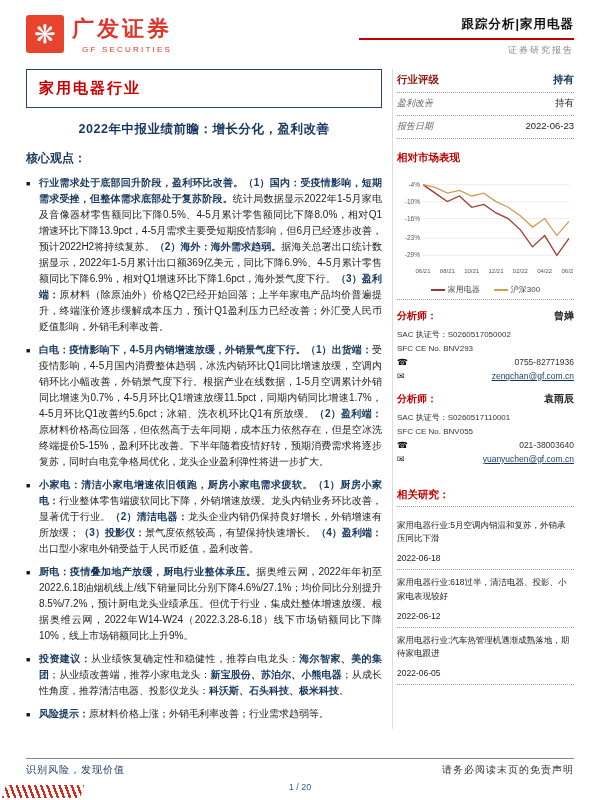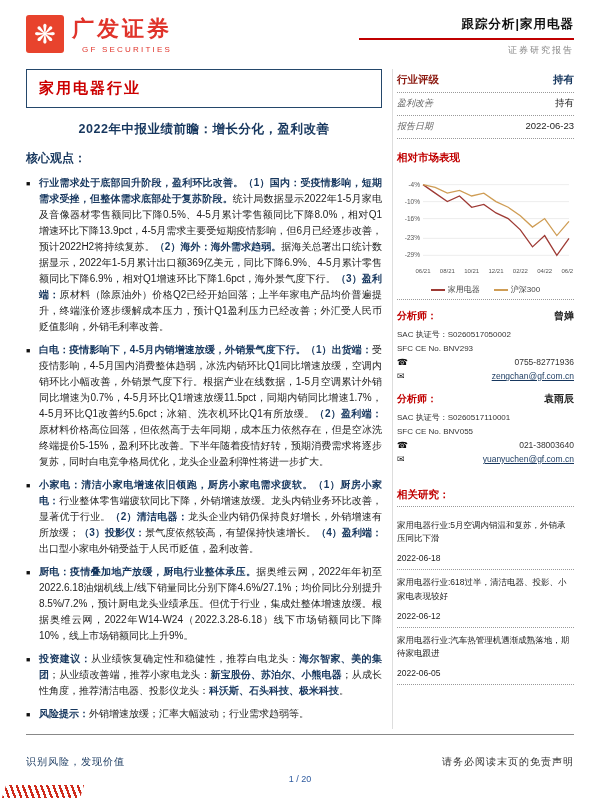--- a/index.html
+++ b/index.html
@@ -65,22 +65,22 @@
   .a-row .ic { font-size:9px; color:#111; }
   .a-row .email { color:#17375e; text-decoration:underline; }
 
   .related-head { border-bottom:1px dotted #9a9a9a; padding-bottom:4px; margin-top:22px; }
   .related-item { display:flex; justify-content:space-between; gap:8px;
     border-bottom:1px dotted #9a9a9a; padding:6px 0; font-size:8.5px;flex-direction:column; }
   .related-item .rt { flex:1; line-height:1.55; color:#222; }
   .related-item .rd { white-space:nowrap; color:#222; }
 
   
-  .footer { position:absolute; left:26px; right:26px; bottom:16px;
-    border-top:1px solid #888; padding-top:20px; }
+  .footer { position:absolute; left:26px; right:26px; bottom:8px;
+    border-top:1px solid #888; padding-top:4px; }
   .footer-row { display:flex; justify-content:space-between; }
   .slogan { color:#17375e; font-size:10px; letter-spacing:1px; }
   .disclaimer { color:#333; font-size:10px; letter-spacing:1px; }
   .page-num { text-align:center; color:#2f5b9f; font-size:9px; margin-top:5px; }
   .stripes { position:absolute; left:4px; bottom:2px; width:78px; height:13px;
     background:repeating-linear-gradient(55deg,#cf2a1b 0 2px,#fff 2px 5px);
     transform:skewX(-18deg); }
 
   svg text { font-family:"Liberation Sans","DejaVu Sans",sans-serif; }
 </style>
@@ -111,21 +111,21 @@
         <span class="t">家用电器行业</span>
       </div>
       <div class="subtitle">2022年中报业绩前瞻：增长分化，盈利改善</div>
       <div class="core-heading">核心观点：</div>
       <div>
           <div class="bullet"><span class="marker">■</span><span class="seg bold">行业需求处于底部回升阶段，盈利环比改善。（1）国内：受疫情影响，短期需求受挫，但整体需求底部处于复苏阶段。</span><span class="seg">统计局数据显示2022年1-5月家电及音像器材零售额同比下降0.5%、4-5月累计零售额同比下降8.0%，相对Q1增速环比下降13.9pct，4-5月需求主要受短期疫情影响，但6月已经逐步改善，预计2022H2将持续复苏。</span><span class="seg bold">（2）海外：海外需求趋弱。</span><span class="seg">据海关总署出口统计数据显示，2022年1-5月累计出口额369亿美元，同比下降6.9%、4-5月累计零售额同比下降6.9%，相对Q1增速环比下降1.6pct，海外景气度下行。</span><span class="seg bold">（3）盈利端：</span><span class="seg">原材料（除原油外）价格Q2已经开始回落；上半年家电产品均价普遍提升，终端涨价逐步缓解成本压力，预计Q1盈利压力已经改善；外汇受人民币贬值影响，外销毛利率改善。</span></div>
           <div class="bullet"><span class="marker">■</span><span class="seg bold">白电：疫情影响下，4-5月内销增速放缓，外销景气度下行。（1）出货端：</span><span class="seg">受疫情影响，4-5月国内消费整体趋弱，冰洗内销环比Q1同比增速放缓，空调内销环比小幅改善，外销景气度下行。根据产业在线数据，1-5月空调累计外销同比增速为0.7%，4-5月环比Q1增速放缓11.5pct，同期内销同比增速1.7%，4-5月环比Q1改善约5.6pct；冰箱、洗衣机环比Q1有所放缓。</span><span class="seg bold">（2）盈利端：</span><span class="seg">原材料价格高位回落，但依然高于去年同期，成本压力依然存在，但是空冰洗终端提价5-15%，盈利环比改善。下半年随着疫情好转，预期消费需求将逐步复苏，同时白电竞争格局优化，龙头企业盈利弹性将进一步扩大。</span></div>
           <div class="bullet"><span class="marker">■</span><span class="seg bold">小家电：清洁小家电增速依旧领跑，厨房小家电需求疲软。（1）厨房小家电：</span><span class="seg">行业整体零售端疲软同比下降，外销增速放缓。龙头内销业务环比改善，显著优于行业。</span><span class="seg bold">（2）清洁电器：</span><span class="seg">龙头企业内销仍保持良好增长，外销增速有所放缓；</span><span class="seg bold">（3）投影仪：</span><span class="seg">景气度依然较高，有望保持快速增长。</span><span class="seg bold">（4）盈利端：</span><span class="seg">出口型小家电外销受益于人民币贬值，盈利改善。</span></div>
           <div class="bullet"><span class="marker">■</span><span class="seg bold">厨电：疫情叠加地产放缓，厨电行业整体承压。</span><span class="seg">据奥维云网，2022年年初至2022.6.18油烟机线上/线下销量同比分别下降4.6%/27.1%；均价同比分别提升8.5%/7.2%，预计厨电龙头业绩承压。但优于行业，集成灶整体增速放缓。根据奥维云网，2022年W14-W24（2022.3.28-6.18）线下市场销额同比下降10%，线上市场销额同比上升9%。</span></div>
           <div class="bullet"><span class="marker">■</span><span class="seg bold">投资建议：</span><span class="seg">从业绩恢复确定性和稳健性，推荐白电龙头：</span><span class="seg bold">海尔智家、美的集团</span><span class="seg">；从业绩改善端，推荐小家电龙头：</span><span class="seg bold">新宝股份、苏泊尔、小熊电器</span><span class="seg">；从成长性角度，推荐清洁电器、投影仪龙头：</span><span class="seg bold">科沃斯、石头科技、极米科技</span><span class="seg">。</span></div>
-          <div class="bullet"><span class="marker">■</span><span class="seg bold">风险提示：</span><span class="seg">外销增速放缓；汇率大幅波动；行业需求趋弱等。</span></div>
+          <div class="bullet"><span class="marker">■</span><span class="seg bold">风险提示：</span><span class="seg">原材料价格上涨；外销毛利率改善；行业需求趋弱等。</span></div>
         </div>
     </div>
 
     <div class="side-col">
 
       <div class="side-row">
         <span class="lab1">行业评级</span>
         <span class="val1">持有</span>
       </div>
       <div class="side-row">

